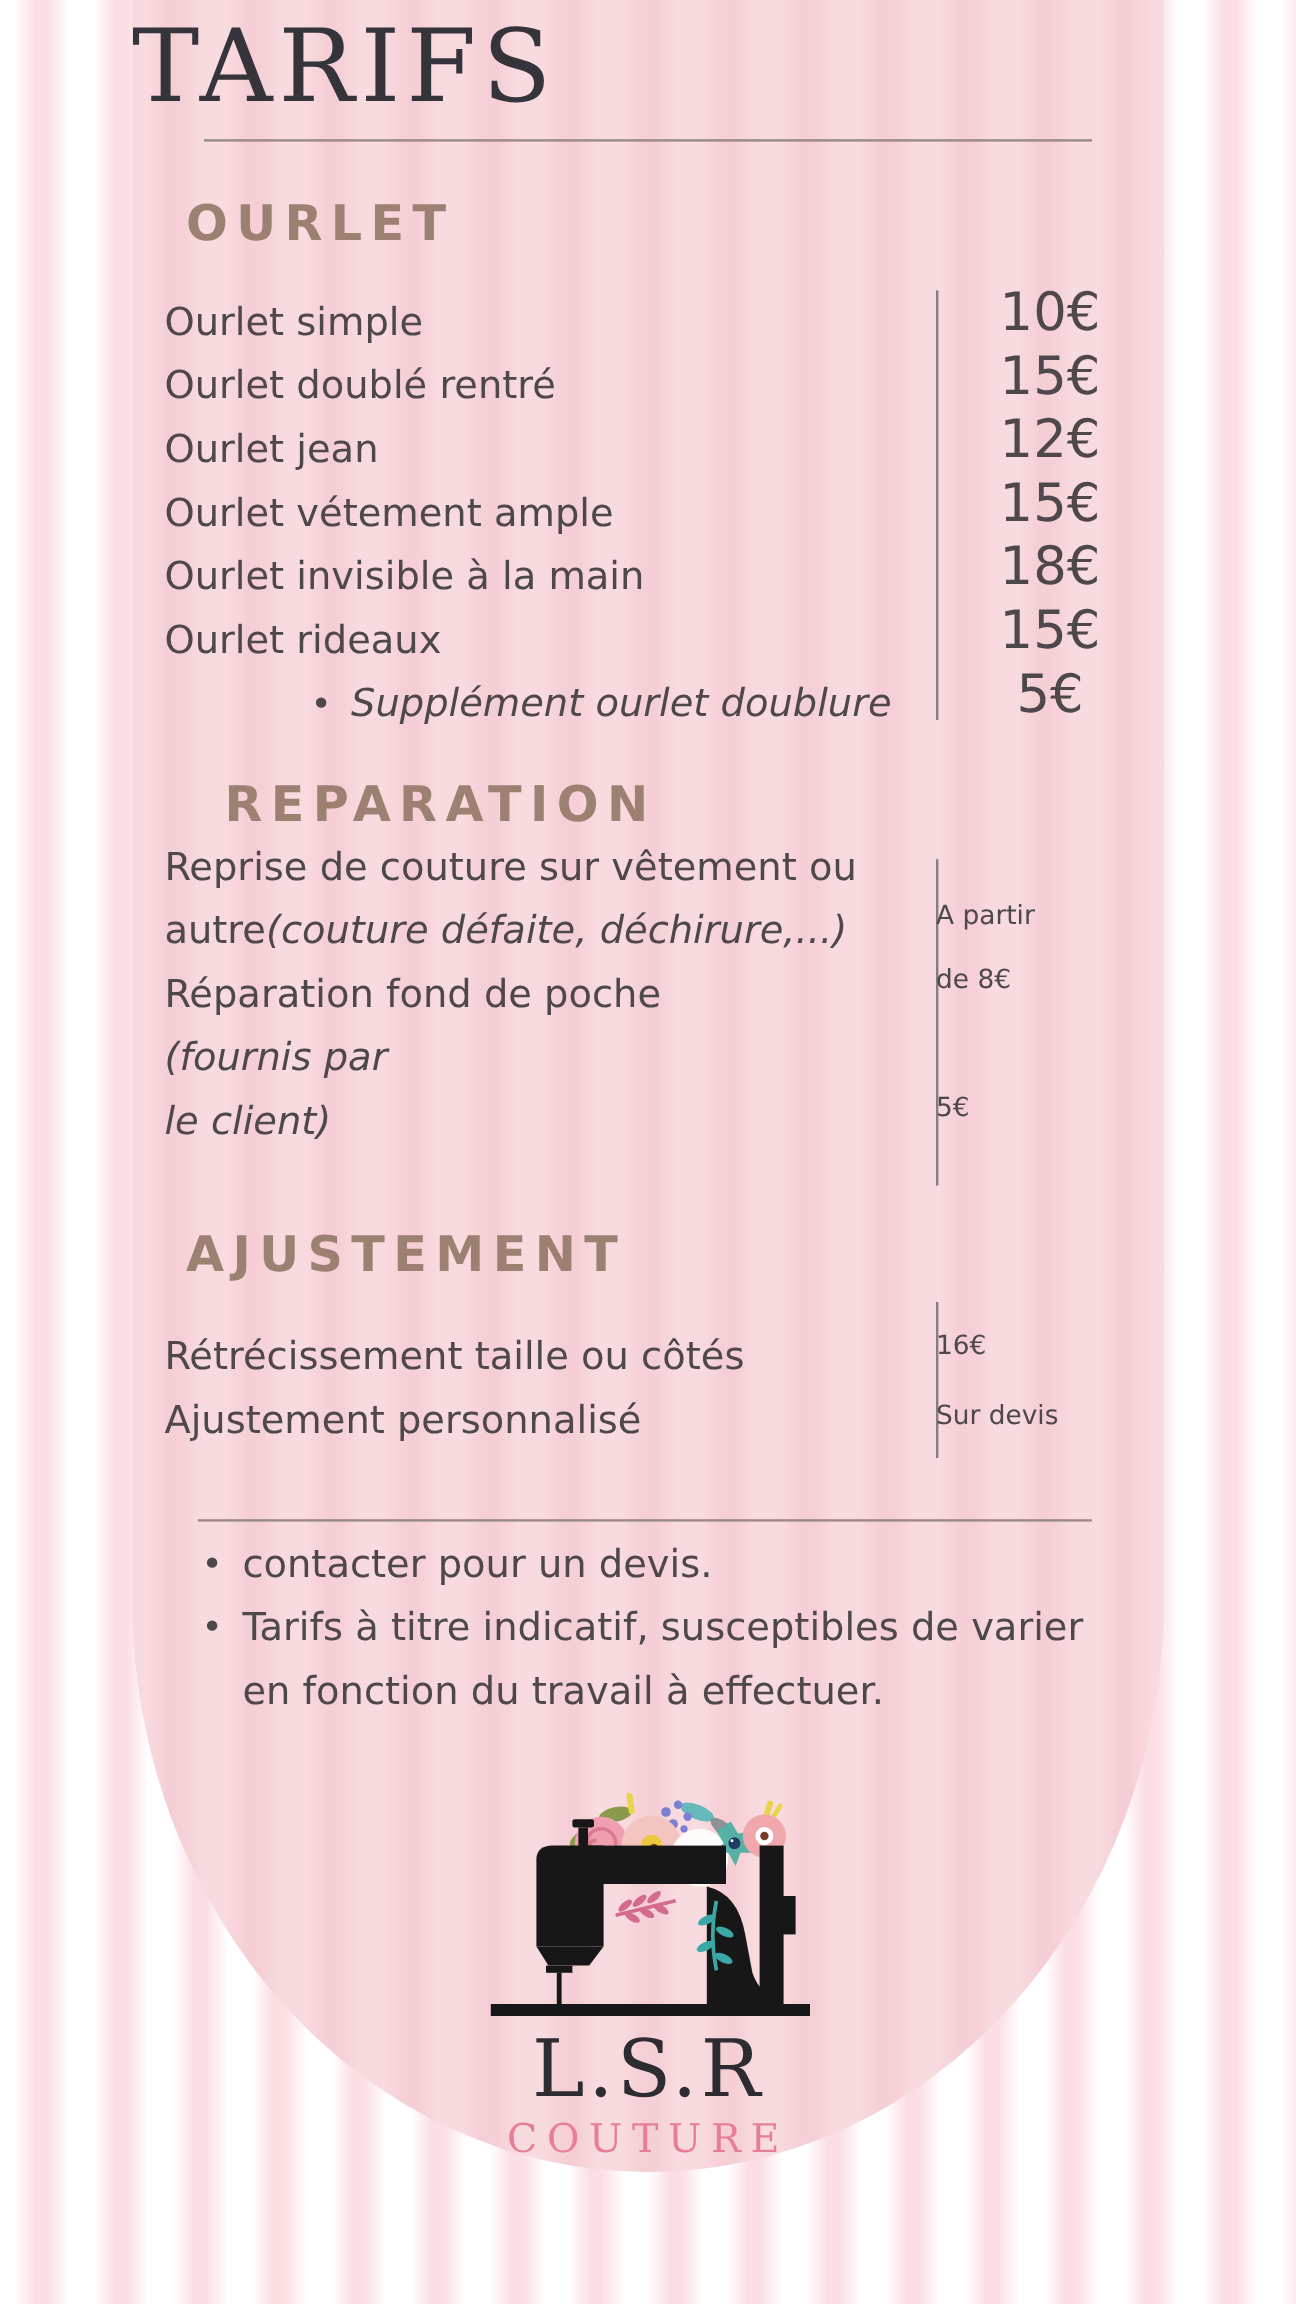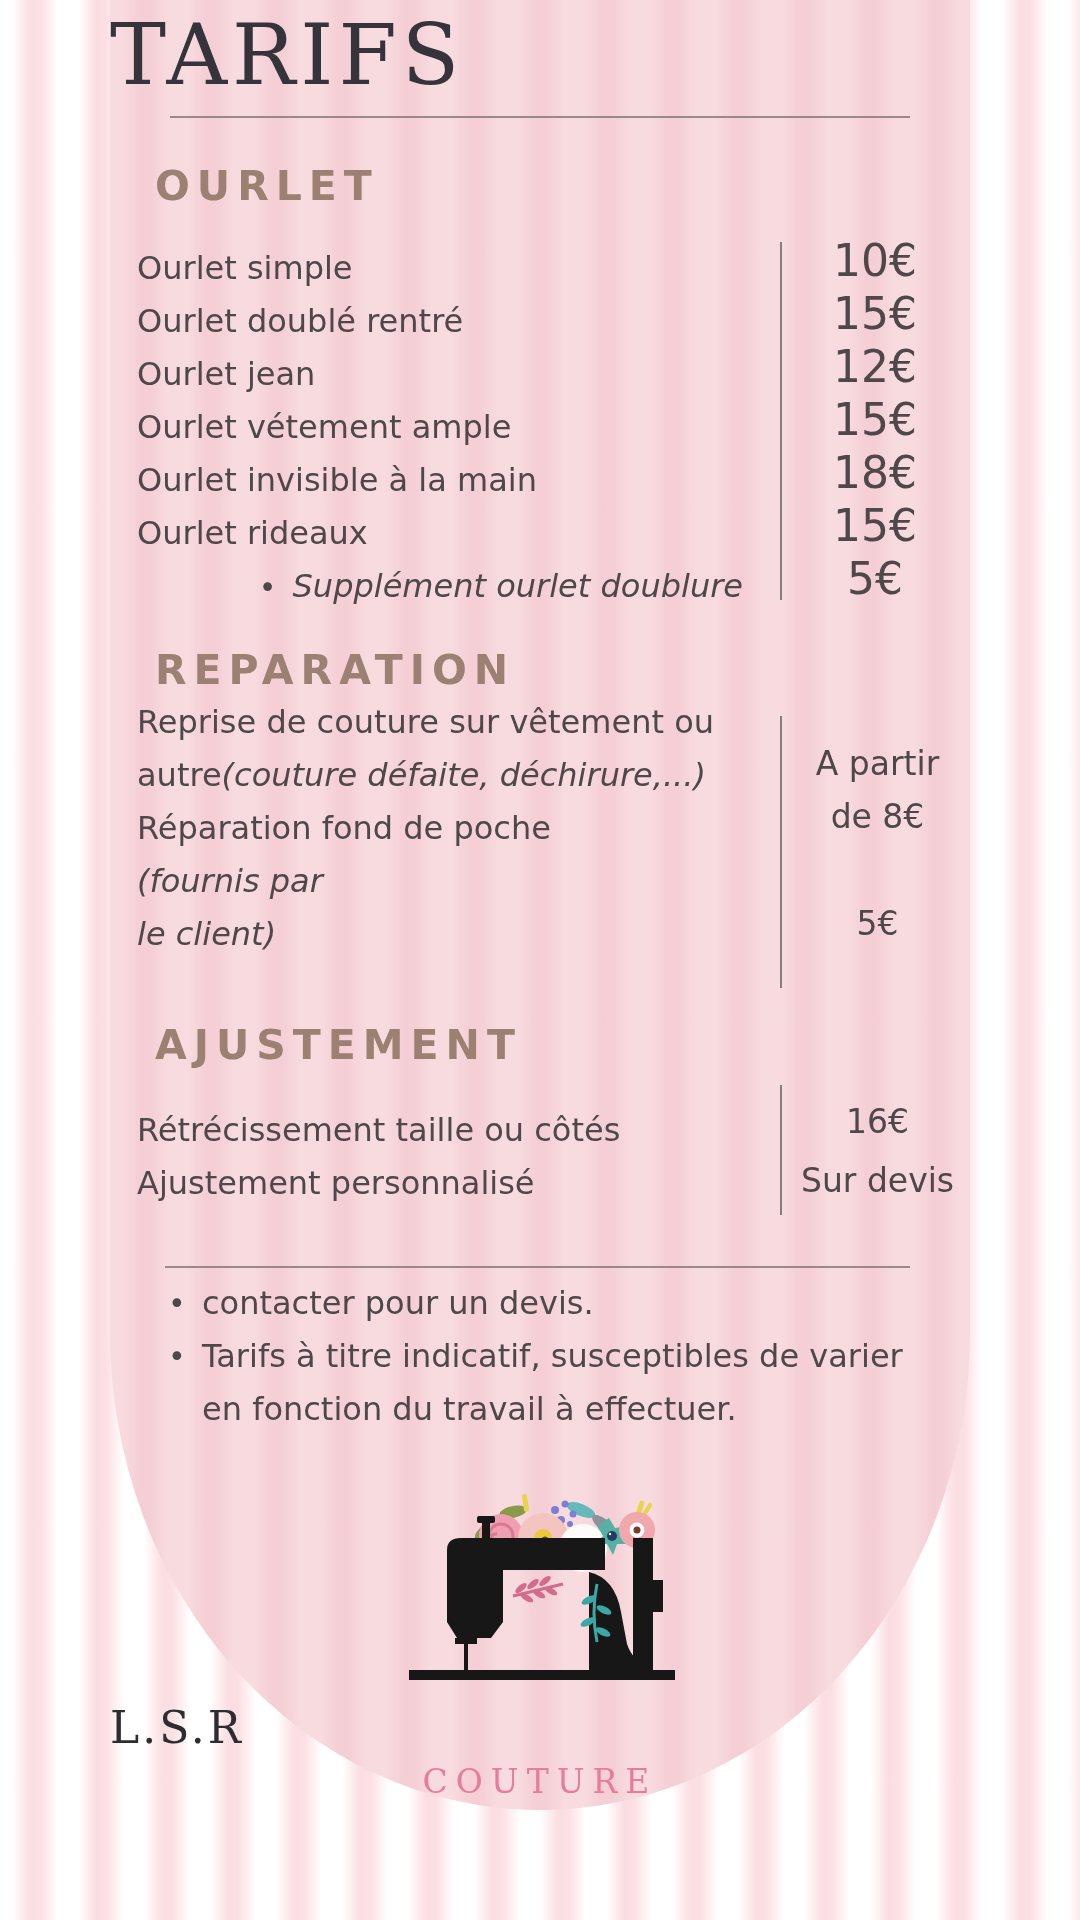--- a/index.html
+++ b/index.html
@@ -26,50 +26,50 @@
     letter-spacing:5px;color:#35343a;
   }
   .rule{position:absolute;height:2px;background:#8c7a79;opacity:.85;}
   .rule-title{left:60px;top:116px;width:740px;}
   .rule-notes{left:55px;top:1266px;width:745px;}
   .h2{
     position:absolute;left:45px;font-size:41px;font-weight:bold;
     letter-spacing:7px;color:#9c8173;white-space:nowrap;
   }
   .h2-ourlet{top:162px;}
-  .h2-reparation{top:646px;}
+  .h2-reparation{top:646px;margin-left:32px;}
   .h2-ajustement{top:1021px;}
   .rows{position:absolute;left:27px;width:620px;}
   .rows-ourlet{top:234px;}
   .rows-reparation{top:688px;}
   .rows-ajustement{top:1076px;margin-top:20px;}
   .row{height:53px;display:flex;align-items:flex-end;font-size:32px;color:#4e484a;white-space:nowrap;}
   .row.indent-bullet{justify-content:flex-end;padding-right:14px;font-style:italic;}
   .row.indent-bullet .bullet{font-style:normal;margin-right:16px;font-size:30px;}
   .italic{font-style:italic;}
   .vline{position:absolute;left:670px;width:2px;background:#6f6f6f;opacity:.85;}
   .vline-ourlet{top:242px;height:358px;}
   .vline-reparation{top:716px;height:272px;}
   .vline-ajustement{top:1085px;height:130px;}
   .pricecol{position:absolute;left:670px;width:190px;text-align:center;font-size:44px;color:#4e484a;}
   .pricecol .price{height:53px;line-height:53px;}
   .prices-ourlet{top:234px;}
-  .price-block{position:absolute;left:670px;width:195px;text-align:center;font-size:33px;line-height:53px;color:#4e484a;}
+  .price-block{position:absolute;left:670px;width:195px;text-align:left;font-size:22px;line-height:53px;color:#4e484a;}
   .pb-apartir{top:737px;}
   .pb-5e{top:897px;}
   .pb-16e{top:1095px;}
   .pb-devis{top:1154px;}
   .notes{position:absolute;left:58px;top:1277px;width:770px;}
   .note{display:flex;}
   .note .bullet{width:34px;font-size:30px;line-height:53px;}
   .note .ntext{font-size:32px;line-height:53px;}
   .logo-svg{position:absolute;left:50%;top:1492px;transform:translateX(-50%);}
   .lsr{
-    position:absolute;top:1686px;left:0;width:100%;
-    font-family:"DejaVu Serif",serif;font-size:44px;color:#2d2c30;letter-spacing:3px;margin-top:16px;
+    position:absolute;top:1686px;left:0;width:100%;text-align:center;
+    font-family:"DejaVu Serif",serif;font-size:66px;color:#2d2c30;letter-spacing:3px;
   }
   .couture{
     position:absolute;top:1762px;left:0;width:100%;text-align:center;
     font-family:"DejaVu Serif",serif;font-size:33px;color:#e87d9b;letter-spacing:8px;
   }
 </style>
 </head>
 <body>
 
 <div class="screen">

